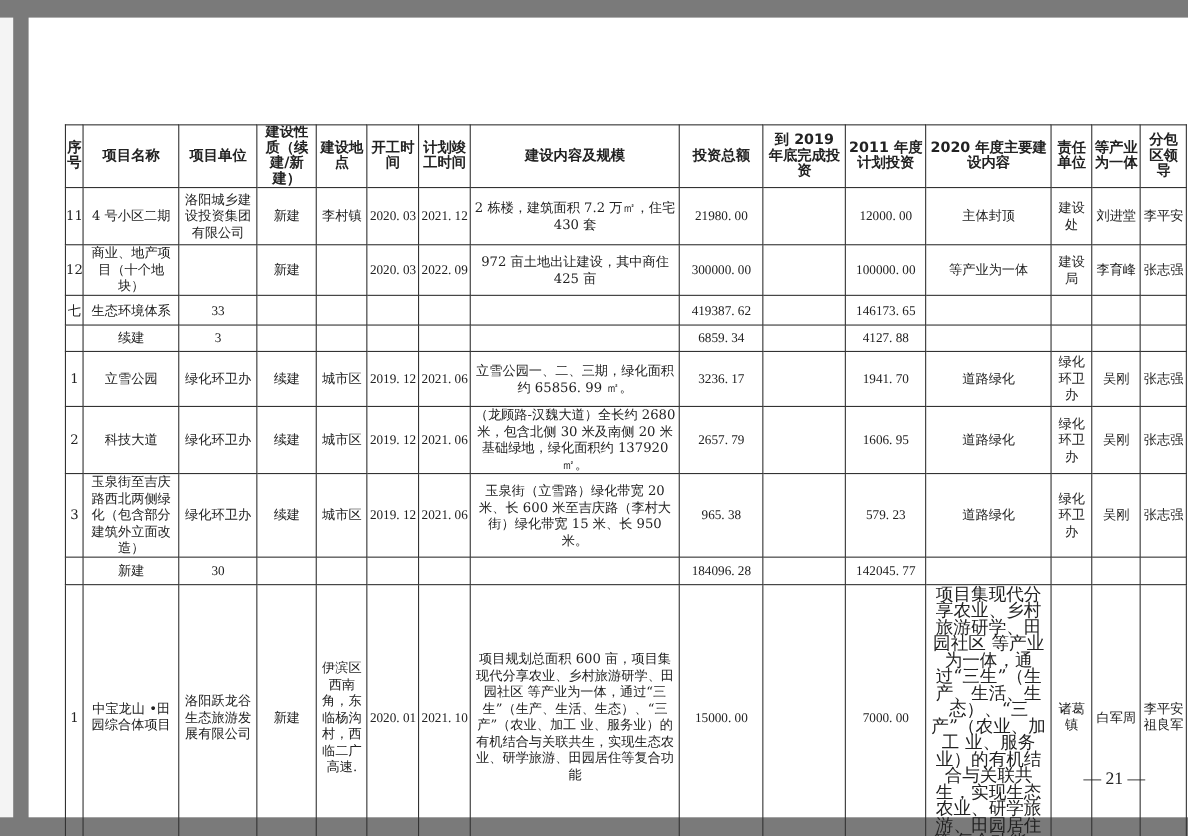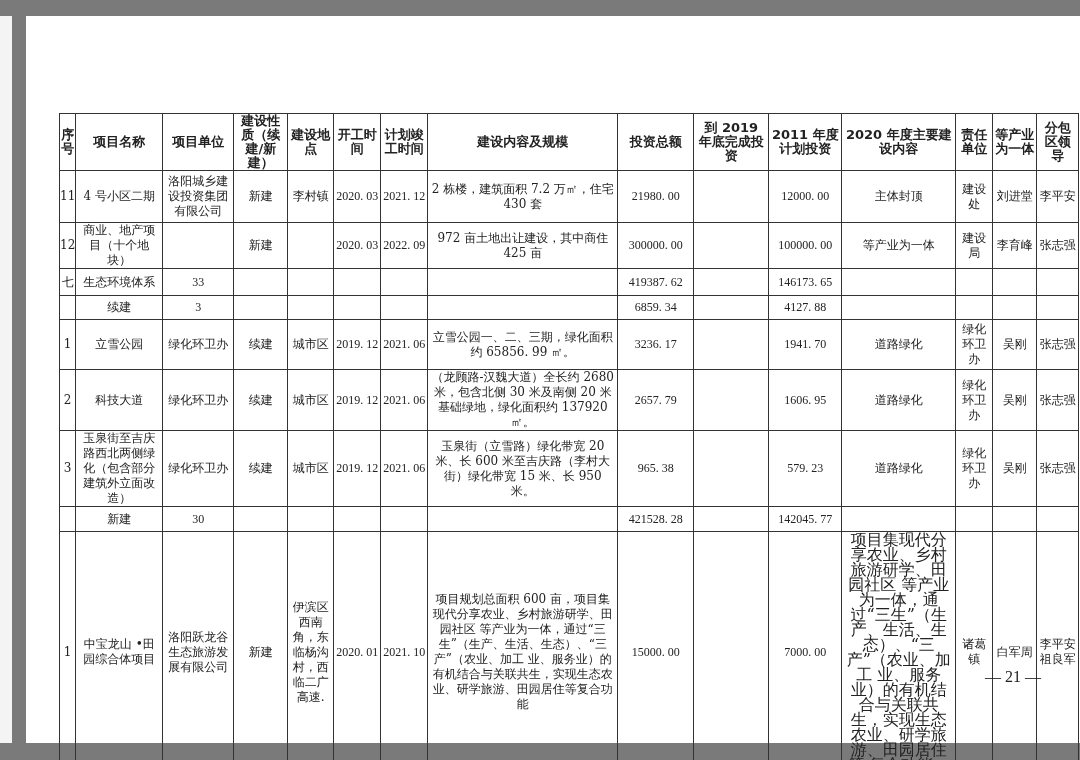--- a/index.html
+++ b/index.html
@@ -5,21 +5,21 @@
   html, body { margin:0; padding:0; }
   body { width:1080px; height:760px; position:relative; overflow:hidden; background:#7a7a7a; font-family:"DejaVu Serif","Liberation Serif",serif; }
   .left-white { position:absolute; left:0; top:16px; width:12px; height:727px; background:#f4f4f4; }
   .paper { position:absolute; left:26px; top:16px; width:1054px; height:727px; background:#ffffff; }
   table.doc { position:absolute; left:59px; top:113px; border-collapse:collapse; table-layout:fixed; color:#222; }
   table.doc td, table.doc th { border:1px solid #333; padding:0 2px; font-size:12px; line-height:15px; text-align:center; vertical-align:middle; font-weight:normal; overflow:hidden; }
   table.doc th { font-weight:bold; font-size:13px; line-height:14px; font-family:"DejaVu Sans","Liberation Sans",sans-serif;margin-top:20px; }
   td.left { text-align:left; }
   td.bold { font-weight:bold; }
   .num { font-family:Liberation Serif, serif; font-size:12.5px; }
-  .page-no { position:absolute; left:985px; top:668px; font-size:16px; color:#222; font-family:"Liberation Serif",serif; }
+  .page-no { position:absolute; left:985px; top:700px; font-size:16px; color:#222; font-family:"Liberation Serif",serif; }
 </style>
 </head>
 <body>
 
 <div class="left-white"></div>
 <div class="paper"></div>
 
 <table class="doc">
   <colgroup>
     <col style="width:16px">
@@ -183,21 +183,21 @@
 
   <tr style="height:25px">
     <td></td>
     <td class="bold">新建</td>
     <td class="bold num">30</td>
     <td></td>
         <td></td>
         <td></td>
         <td></td>
         <td></td>
-    <td class="bold num">421528. 28</td>
+    <td class="bold num">184096. 28</td>
     <td></td>
     <td class="bold num">142045. 77</td>
     <td></td>
         <td></td>
         <td></td>
         <td></td>
   </tr>
 
   <tr style="height:168px">
     <td style="padding:0">1</td>

